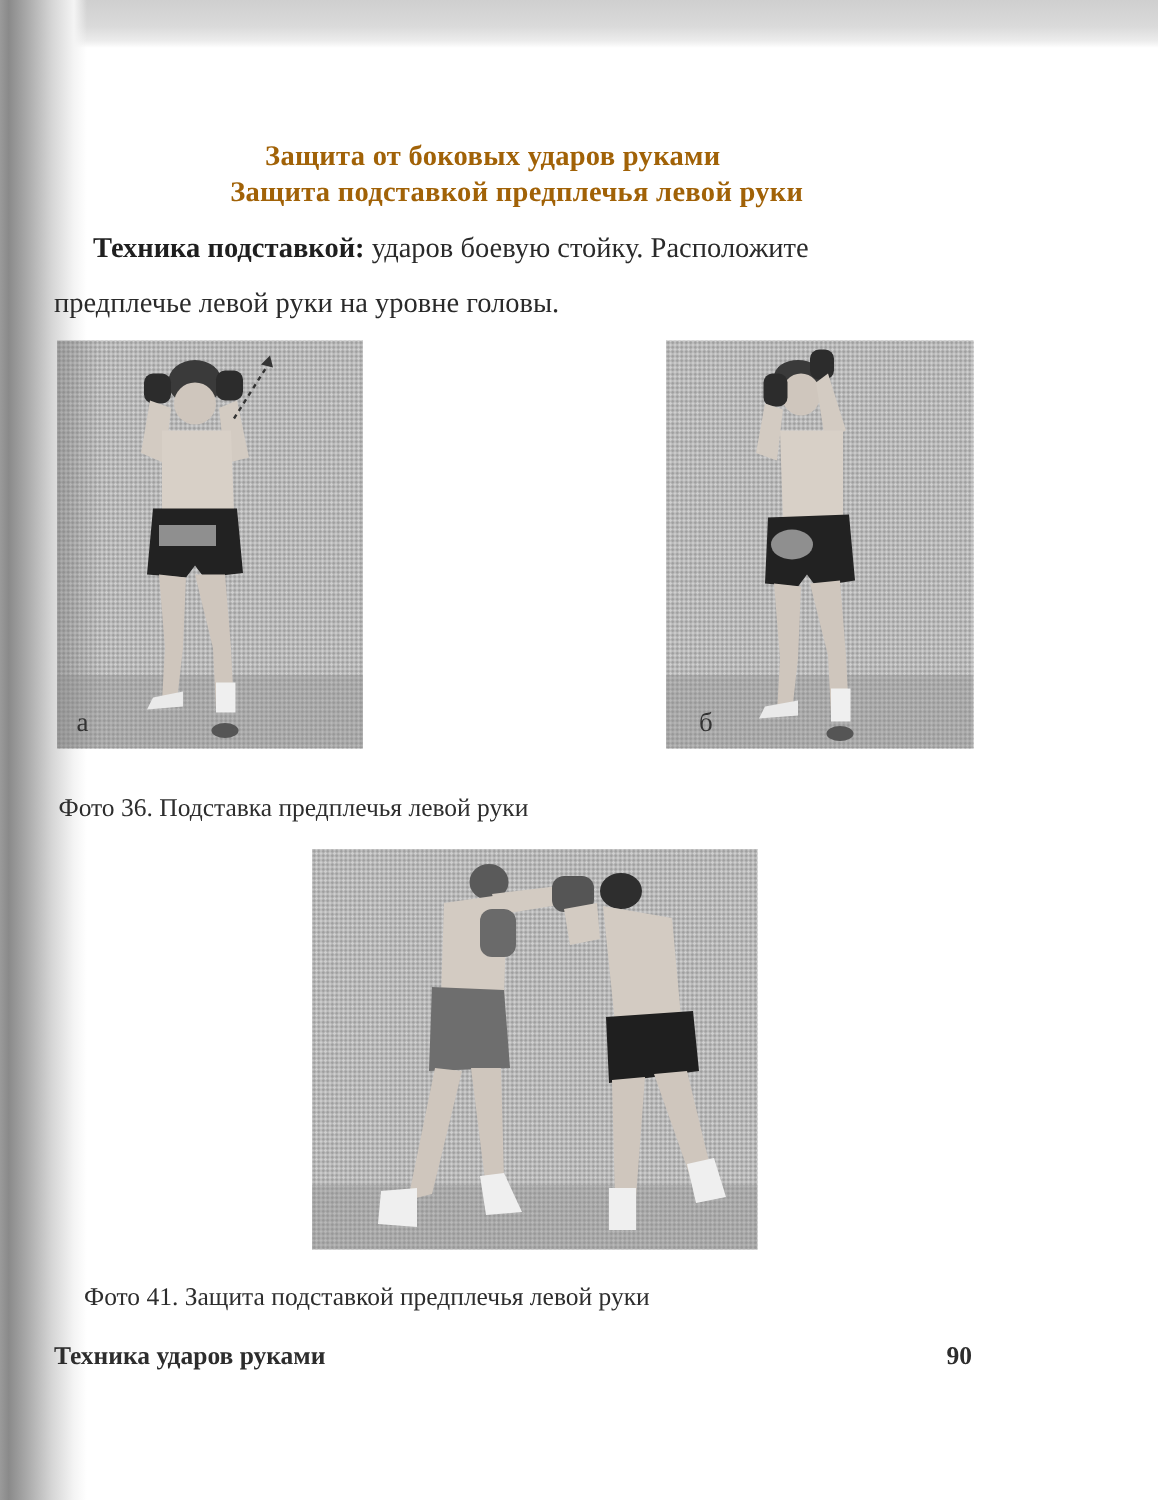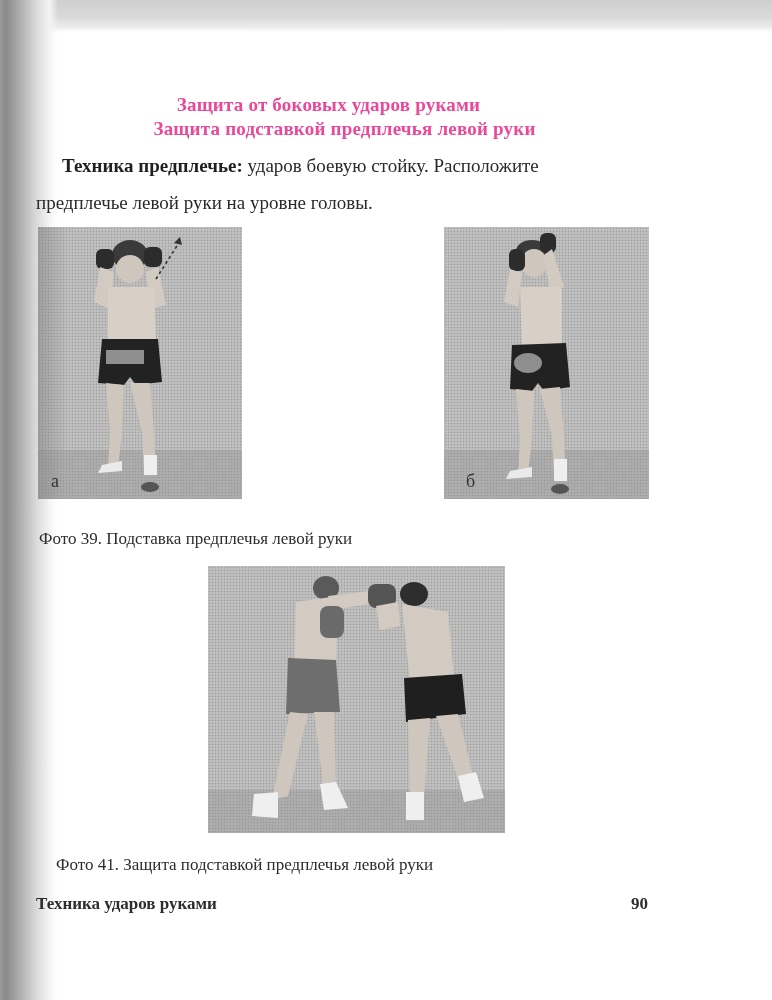--- a/index.html
+++ b/index.html
@@ -12,21 +12,21 @@
     .top-shadow {
       position: absolute; left: 0; top: 0; width: 772px; height: 32px;
       background: linear-gradient(to bottom, #cfcfcf 0%, #dadada 55%, #ececec 85%, #ffffff 100%);
     }
     .spine-shadow {
       position: absolute; left: 0; top: 0; width: 58px; height: 1000px;
       background: linear-gradient(to right, #9a9a9a 0%, #8a8a8a 10%, #a8a8a8 30%, #d6d6d6 60%, #f4f4f4 85%, rgba(255,255,255,0) 100%);
     }
     .text { position: absolute; white-space: nowrap; }
     .heading {
-      font-weight: bold; font-size: 19px; color: #ec4899; letter-spacing: 0.2px;
+      font-weight: bold; font-size: 19px; color: #a16207; letter-spacing: 0.2px;
       width: 655px; text-align: center; left: 0;
     }
     .heading.h1 { top: 94px; left: 1px; }
     .heading.h2 { top: 118px; left: 17px; }
     .para { font-size: 19px; color: #2a2a2a; }
     .para.line1 { left: 62px; top: 155px; }
     .para.line2 { left: 36px; top: 192px; }
     .para .lead { font-weight: bold; color: #1f1f1f; }
     .photo {
       position: absolute; overflow: hidden;
@@ -62,21 +62,21 @@
   </style>
 </head>
 <body>
 
 <div class="top-shadow"></div>
 <div class="spine-shadow"></div>
 
 <div class="text heading h1">Защита от боковых ударов руками</div>
 <div class="text heading h2">Защита подставкой предплечья левой руки</div>
 
-<div class="text para line1"><span class="lead">Техника предплечье:</span><span> ударов боевую стойку. Расположите</span></div>
+<div class="text para line1"><span class="lead">Техника подставкой:</span><span> ударов боевую стойку. Расположите</span></div>
 <div class="text para line2">предплечье левой руки на уровне головы.</div>
 
 <div class="photo" id="photo-a">
   <div class="wall-shade"></div>
   <div class="floor"></div>
   <svg width="204" height="272" viewBox="0 0 204 272">
 
     <ellipse cx="92" cy="28" rx="18" ry="15" fill="#3a3a3a"></ellipse>
     <ellipse cx="92" cy="42" rx="14" ry="14" fill="#cfc6bd"></ellipse>
 
@@ -117,21 +117,21 @@
     <ellipse cx="84" cy="136" rx="14" ry="10" fill="#8f8f8f"></ellipse>
     <path d="M72 162 L90 164 L88 212 L84 248 L74 248 L76 212 Z" fill="#cfc6bd"></path>
     <path d="M96 162 L116 160 L120 210 L122 250 L110 250 L108 210 Z" fill="#cfc6bd"></path>
     <rect x="110" y="232" width="13" height="22" fill="#efefef"></rect>
     <path d="M66 244 L88 240 L88 250 L62 252 Z" fill="#eaeaea"></path>
     <ellipse cx="116" cy="262" rx="9" ry="5" fill="#555"></ellipse>
   </svg>
   <div class="photo-label" style="left:22px; top:244px;">б</div>
 </div>
 
-<div class="text caption c72">Фото 39. Подставка предплечья левой руки</div>
+<div class="text caption c72">Фото 36. Подставка предплечья левой руки</div>
 
 <div class="photo" id="photo-c">
   <div class="floor" style="height:16%"></div>
   <svg width="297" height="267" viewBox="0 0 297 267">
 
     <ellipse cx="118" cy="22" rx="13" ry="12" fill="#5a5a5a"></ellipse>
     <path d="M88 36 L130 30 L128 100 L86 98 Z" fill="#d3cbc2"></path>
     <path d="M120 30 L170 24 L172 36 L124 44 Z" fill="#d3cbc2"></path>
     <rect x="112" y="40" width="24" height="32" rx="8" fill="#6a6a6a"></rect>
     <path d="M80 92 L128 94 L132 146 L78 148 Z" fill="#6e6e6e"></path>

